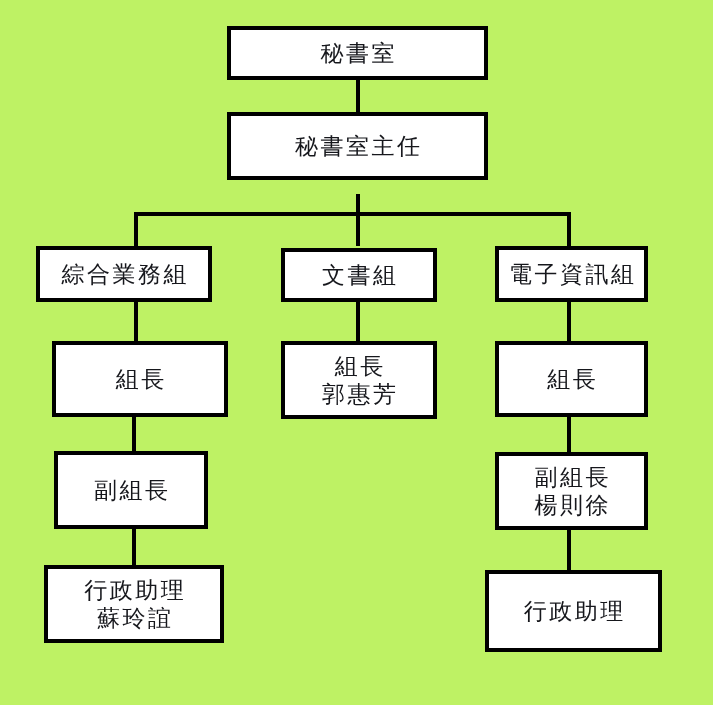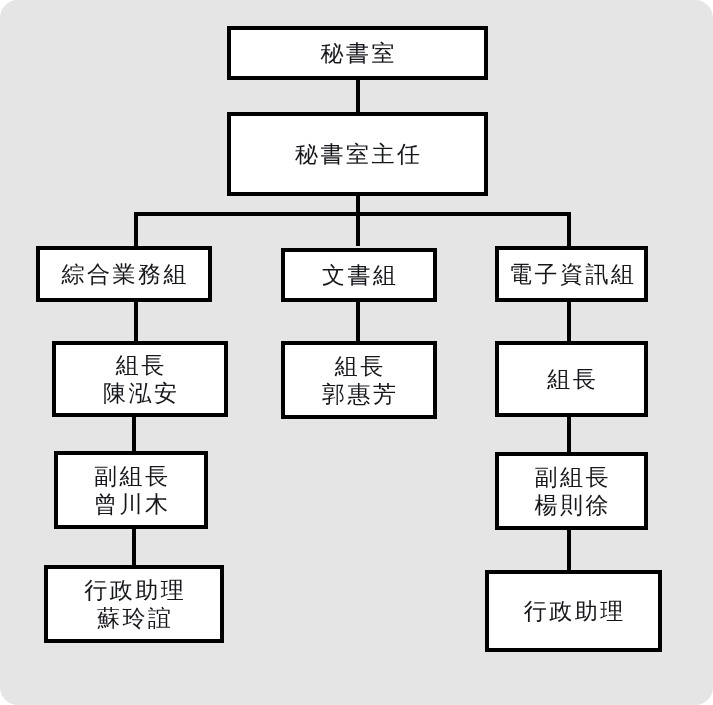--- a/index.html
+++ b/index.html
@@ -7,23 +7,22 @@
     padding: 0;
     background: #ffffff;
   }
   body {
     font-family: "DejaVu Sans", "Liberation Sans", sans-serif;
   }
   #chart-root {
     position: relative;
     width: 713px;
     height: 705px;
-    background: #e5e5e5;
+    background: #bef264;
     overflow: hidden;
-    border-radius: 18px;
   }
   .node-box {
     position: absolute;
     box-sizing: border-box;
     border: 4px solid #000000;
     background: #ffffff;
     display: flex;
     flex-direction: column;
     align-items: center;
     justify-content: center;
@@ -72,53 +71,51 @@
   <div class="connector v-link" style="left:567px; top:415px; height:38px;"></div>
 
   <div class="connector v-link" style="left:132px; top:527px; height:38px;"></div>
 
   <div class="connector v-link" style="left:567px; top:530px; height:40px;"></div>
 
   <div class="node-box" style="left:227px; top:26px; width:261px; height:54px;">
     <div class="node-line">秘書室</div>
   </div>
 
-  <div class="node-box" style="left:227px; top:112px; width:261px; height:84px;">
+  <div class="node-box" style="left:227px; top:112px; width:261px; height:68px;">
     <div class="node-line">秘書室主任</div>
   </div>
 
   <div class="node-box" style="left:36px; top:246px; width:176px; height:56px;">
     <div class="node-line">綜合業務組</div>
   </div>
 
   <div class="node-box" style="left:495px; top:246px; width:153px; height:56px;">
     <div class="node-line">電子資訊組</div>
   </div>
 
   <div class="node-box" style="left:281px; top:248px; width:156px; height:54px;">
     <div class="node-line">文書組</div>
   </div>
 
   <div class="node-box" style="left:52px; top:341px; width:176px; height:76px;">
     <div class="node-line">組長</div>
-    <div class="node-line">陳泓安</div>
   </div>
 
   <div class="node-box" style="left:281px; top:341px; width:156px; height:78px;">
     <div class="node-line">組長</div>
     <div class="node-line">郭惠芳</div>
   </div>
 
   <div class="node-box" style="left:495px; top:341px; width:153px; height:76px;">
     <div class="node-line">組長</div>
   </div>
 
   <div class="node-box" style="left:54px; top:451px; width:154px; height:78px;">
     <div class="node-line">副組長</div>
-    <div class="node-line">曾川木</div>
   </div>
 
   <div class="node-box" style="left:495px; top:452px; width:153px; height:78px;">
     <div class="node-line">副組長</div>
     <div class="node-line">楊則徐</div>
   </div>
 
   <div class="node-box" style="left:44px; top:565px; width:180px; height:78px;">
     <div class="node-line">行政助理</div>
     <div class="node-line">蘇玲誼</div>

